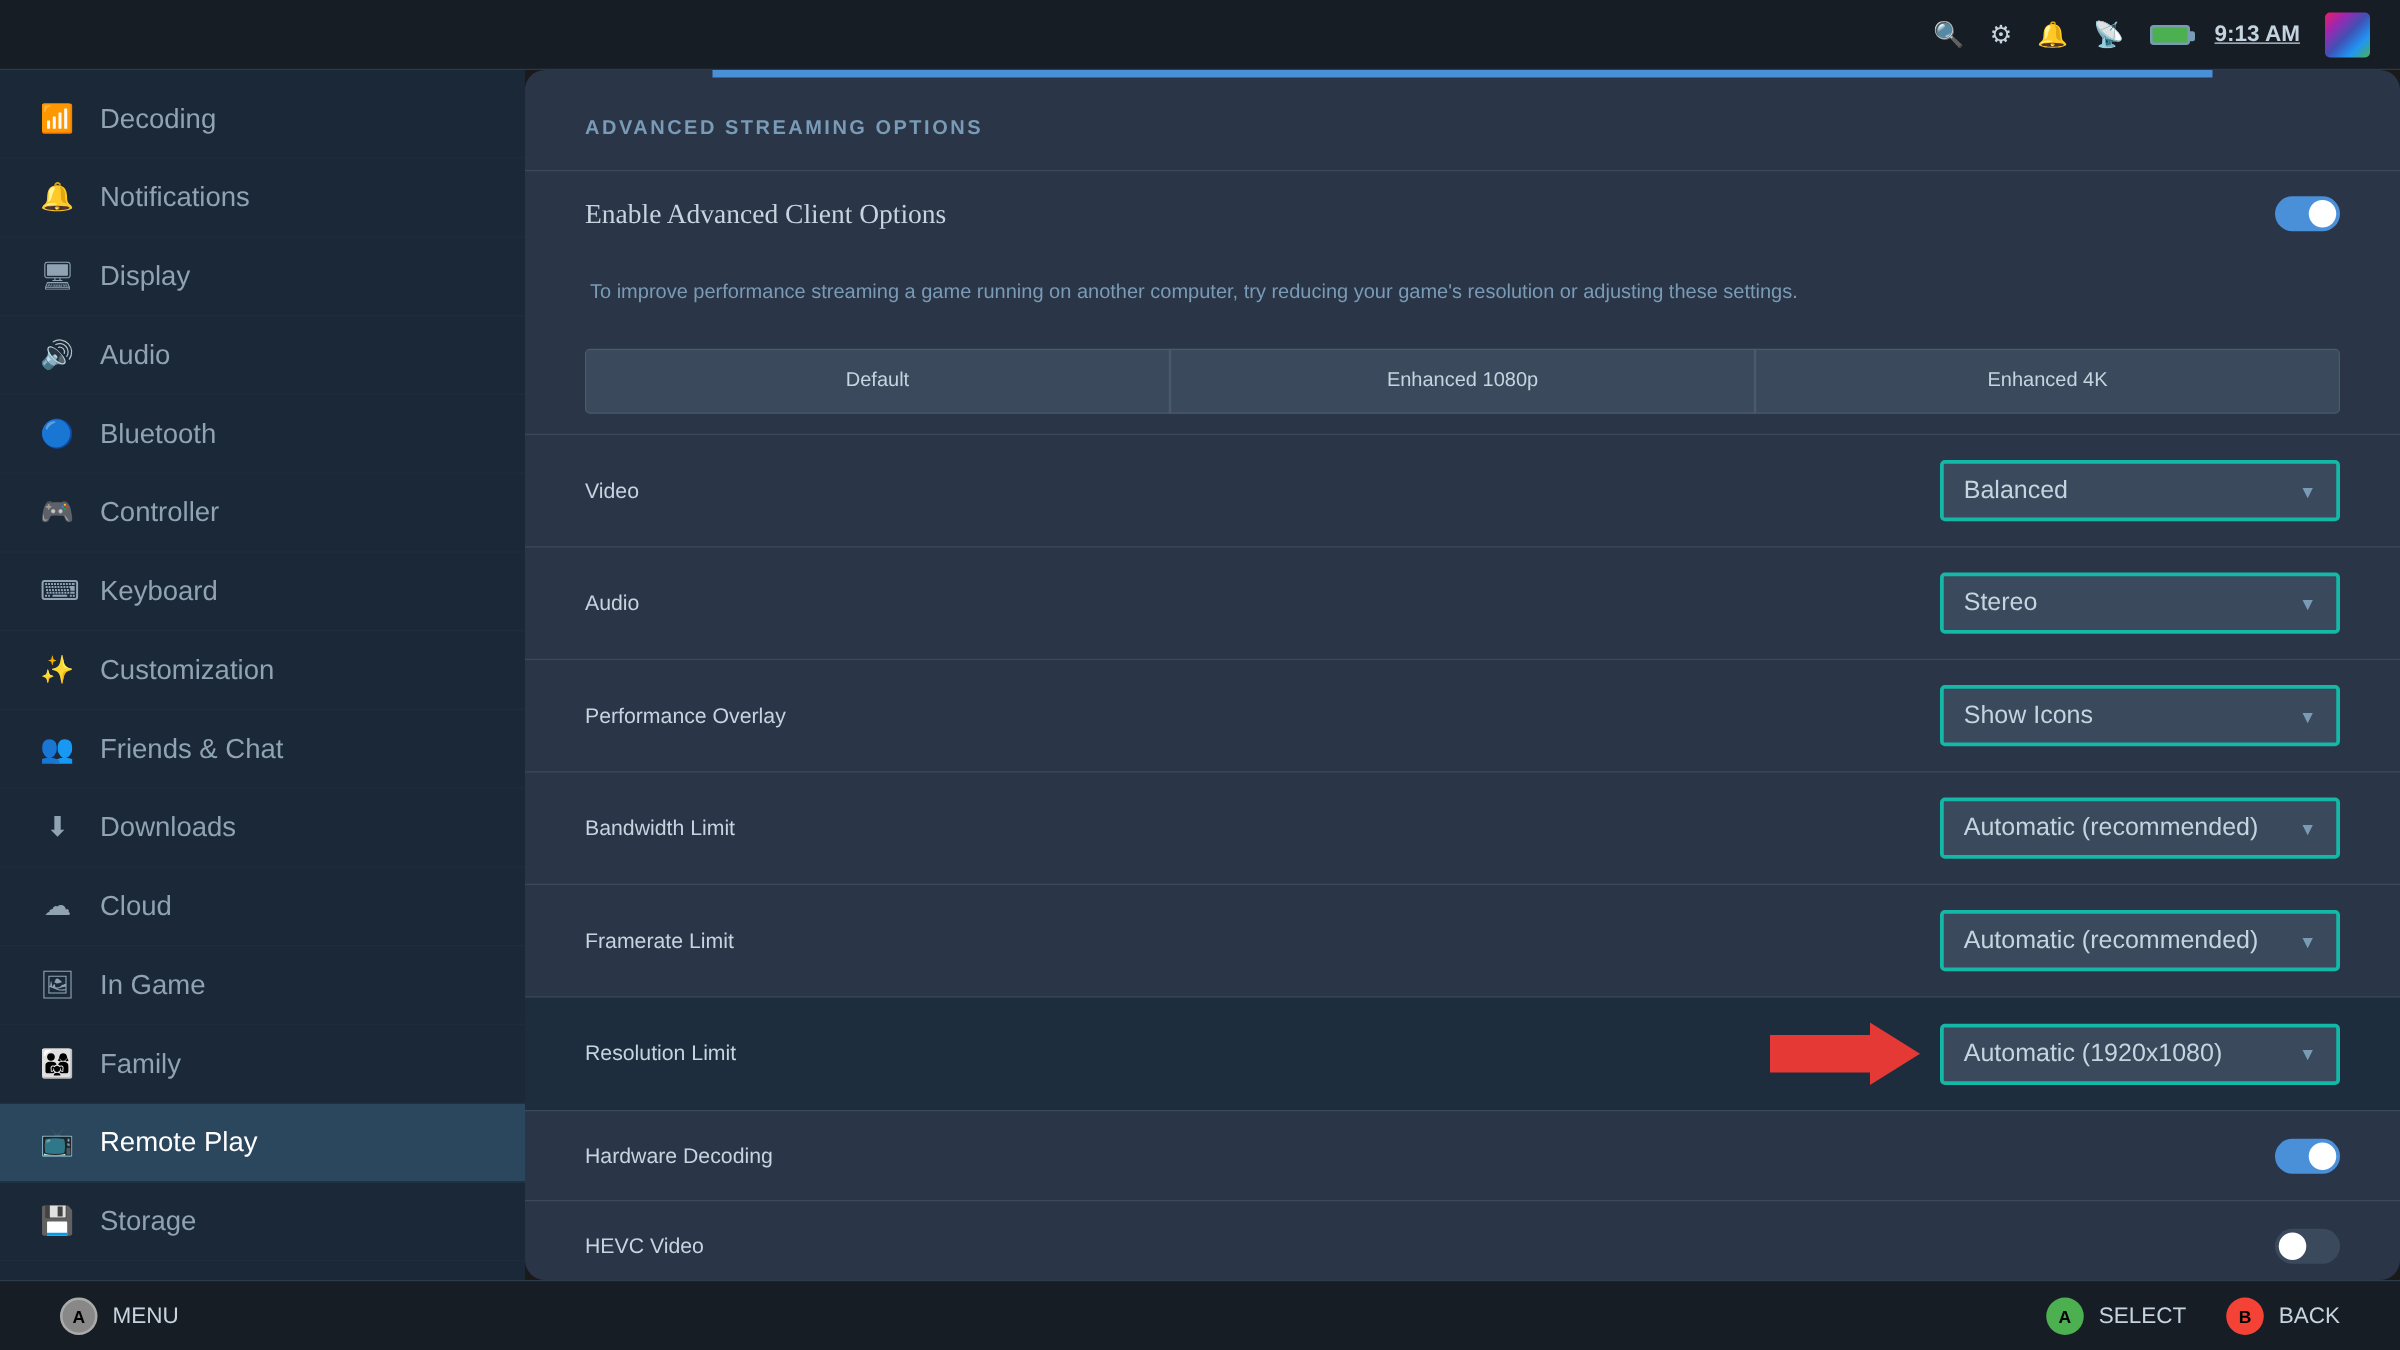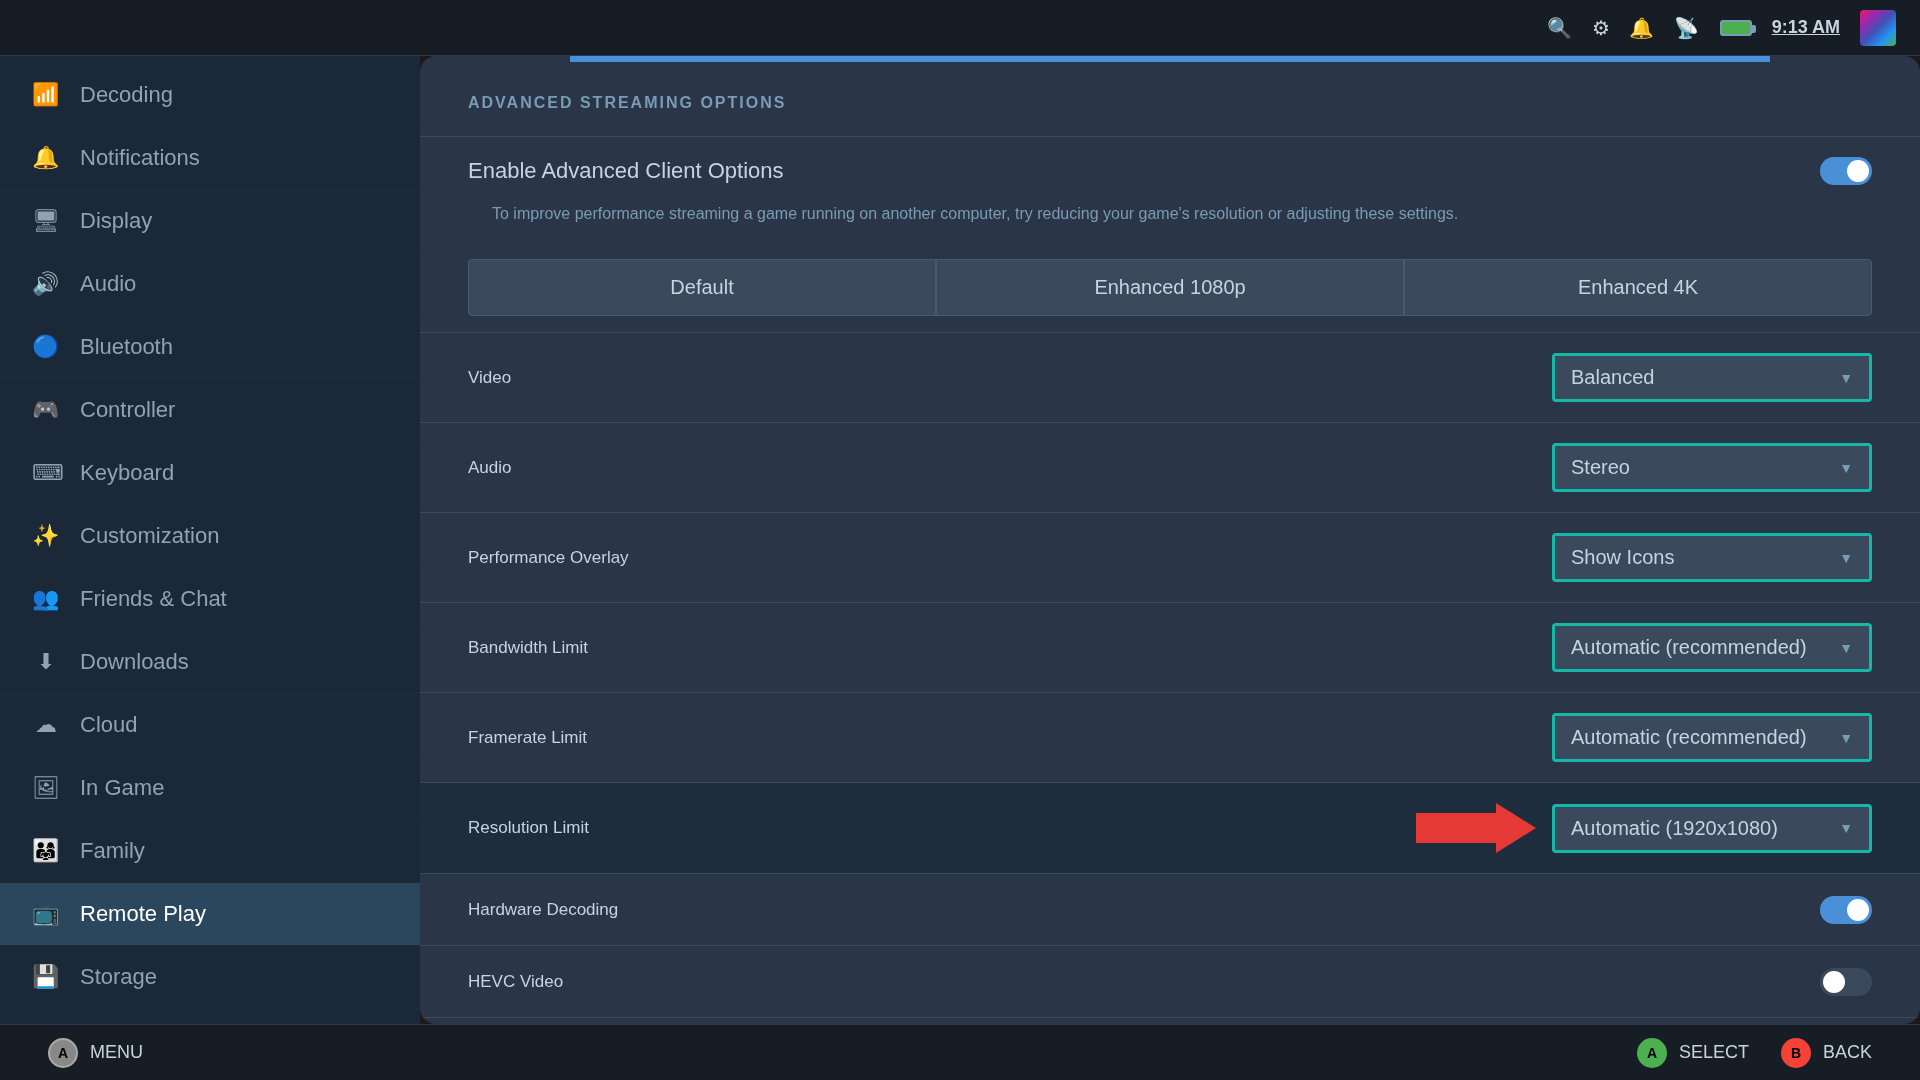--- a/index.html
+++ b/index.html
@@ -152,34 +152,36 @@
 
     .option-label {
       font-size: 17px;
       color: #c6d4df;
       flex: 1;
     }
 
     .option-desc {
       font-size: 16px;
       color: #7a9bb5;
-      padding: 0 72px 20px;
+      padding: 0 52px 20px;
+      margin-top: 20px;
     }
 
     .enable-row {
       display: flex;
       align-items: center;
       padding: 20px 48px;
       border-top: 1px solid #3a4a5c;
     }
 
     .enable-label {
       font-size: 22px;
       color: #c6d4df;
       flex: 1;
+      font-family: Liberation Serif, serif;
     }
 
     
     .toggle {
       width: 52px;
       height: 28px;
       border-radius: 14px;
       position: relative;
       cursor: pointer;
       flex-shrink: 0;
@@ -217,21 +219,21 @@
       padding: 16px 48px;
       gap: 0;
     }
 
     .preset-btn {
       flex: 1;
       padding: 16px;
       background: #3a4a5c;
       border: 1px solid #4a5a6c;
       color: #c6d4df;
-      font-size: 20px;
+      font-size: 16px;
       cursor: pointer;
       text-align: center;
     }
 
     .preset-btn:first-child {
       border-radius: 4px 0 0 4px;
     }
 
     .preset-btn:last-child {
       border-radius: 0 4px 4px 0;

